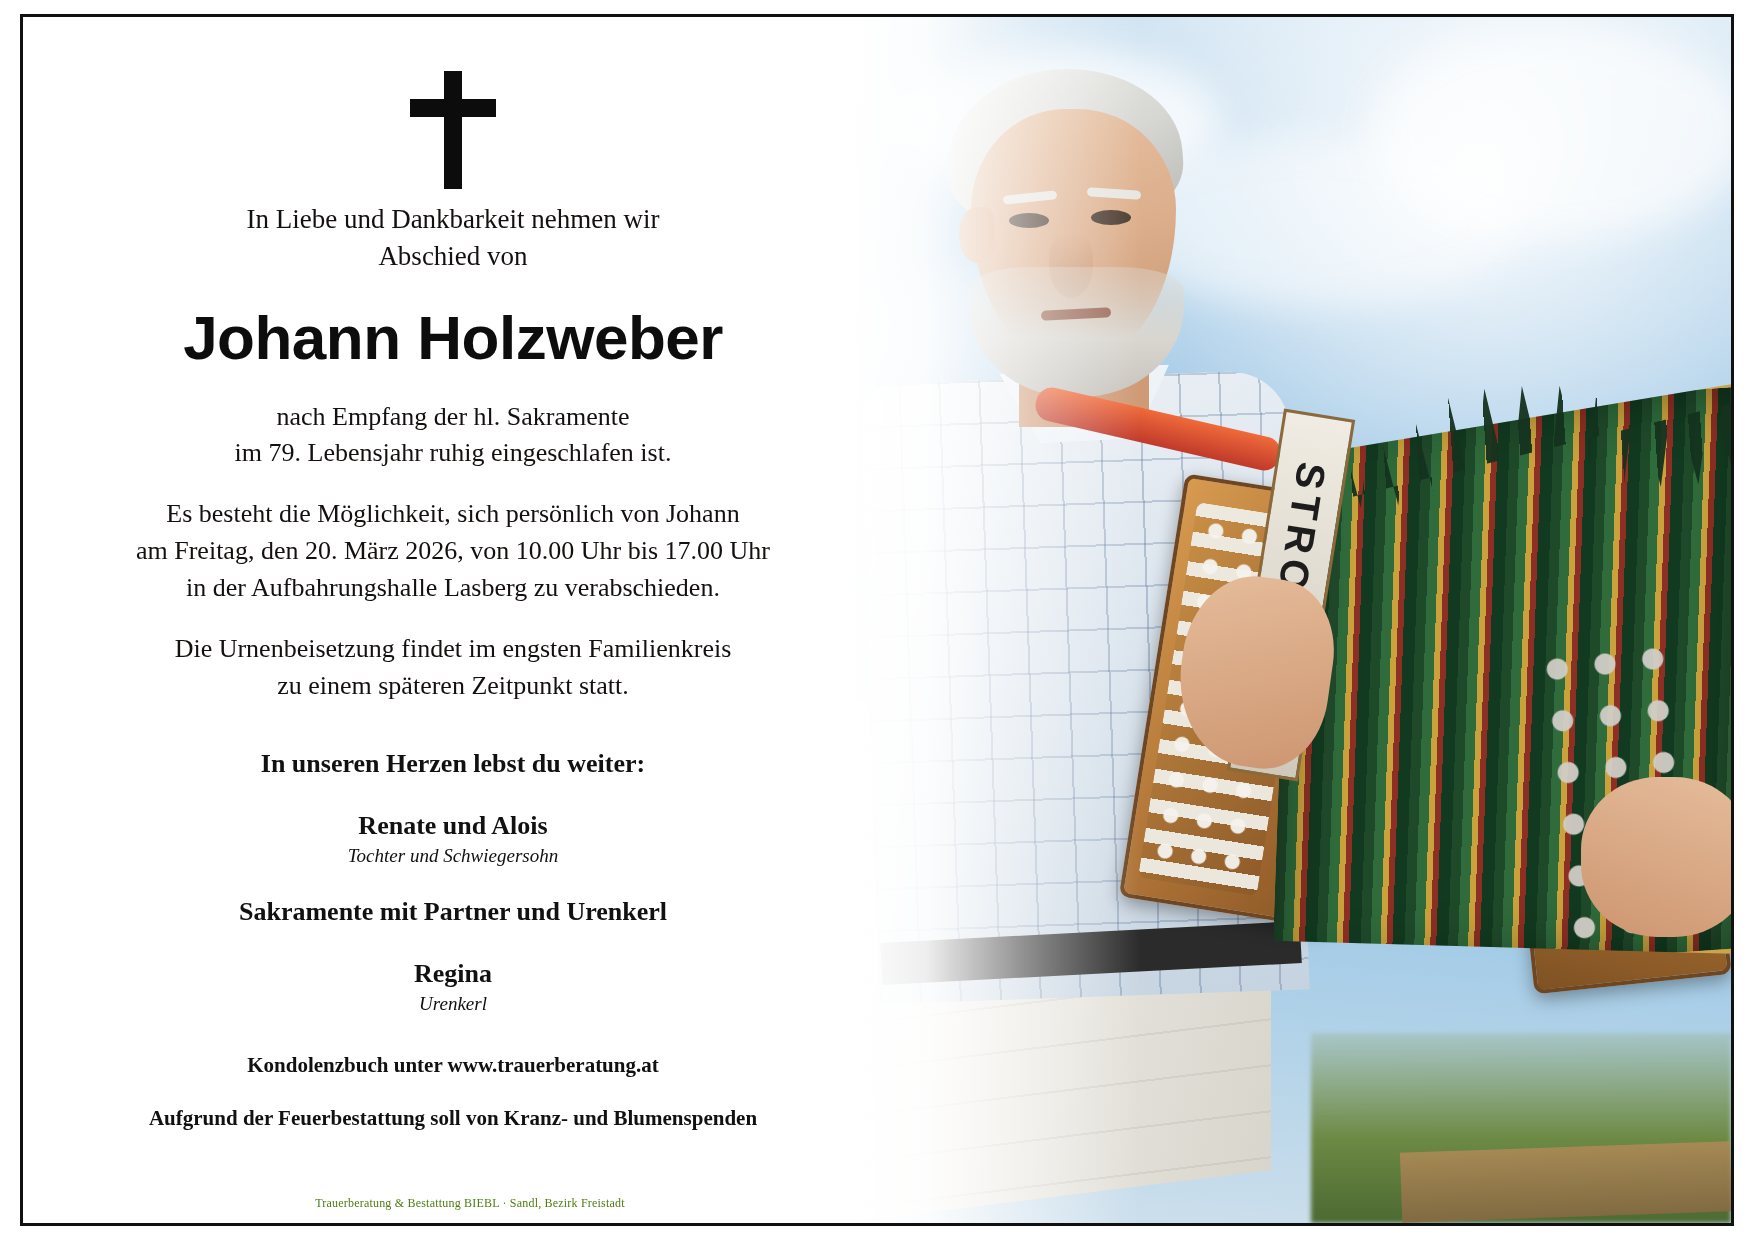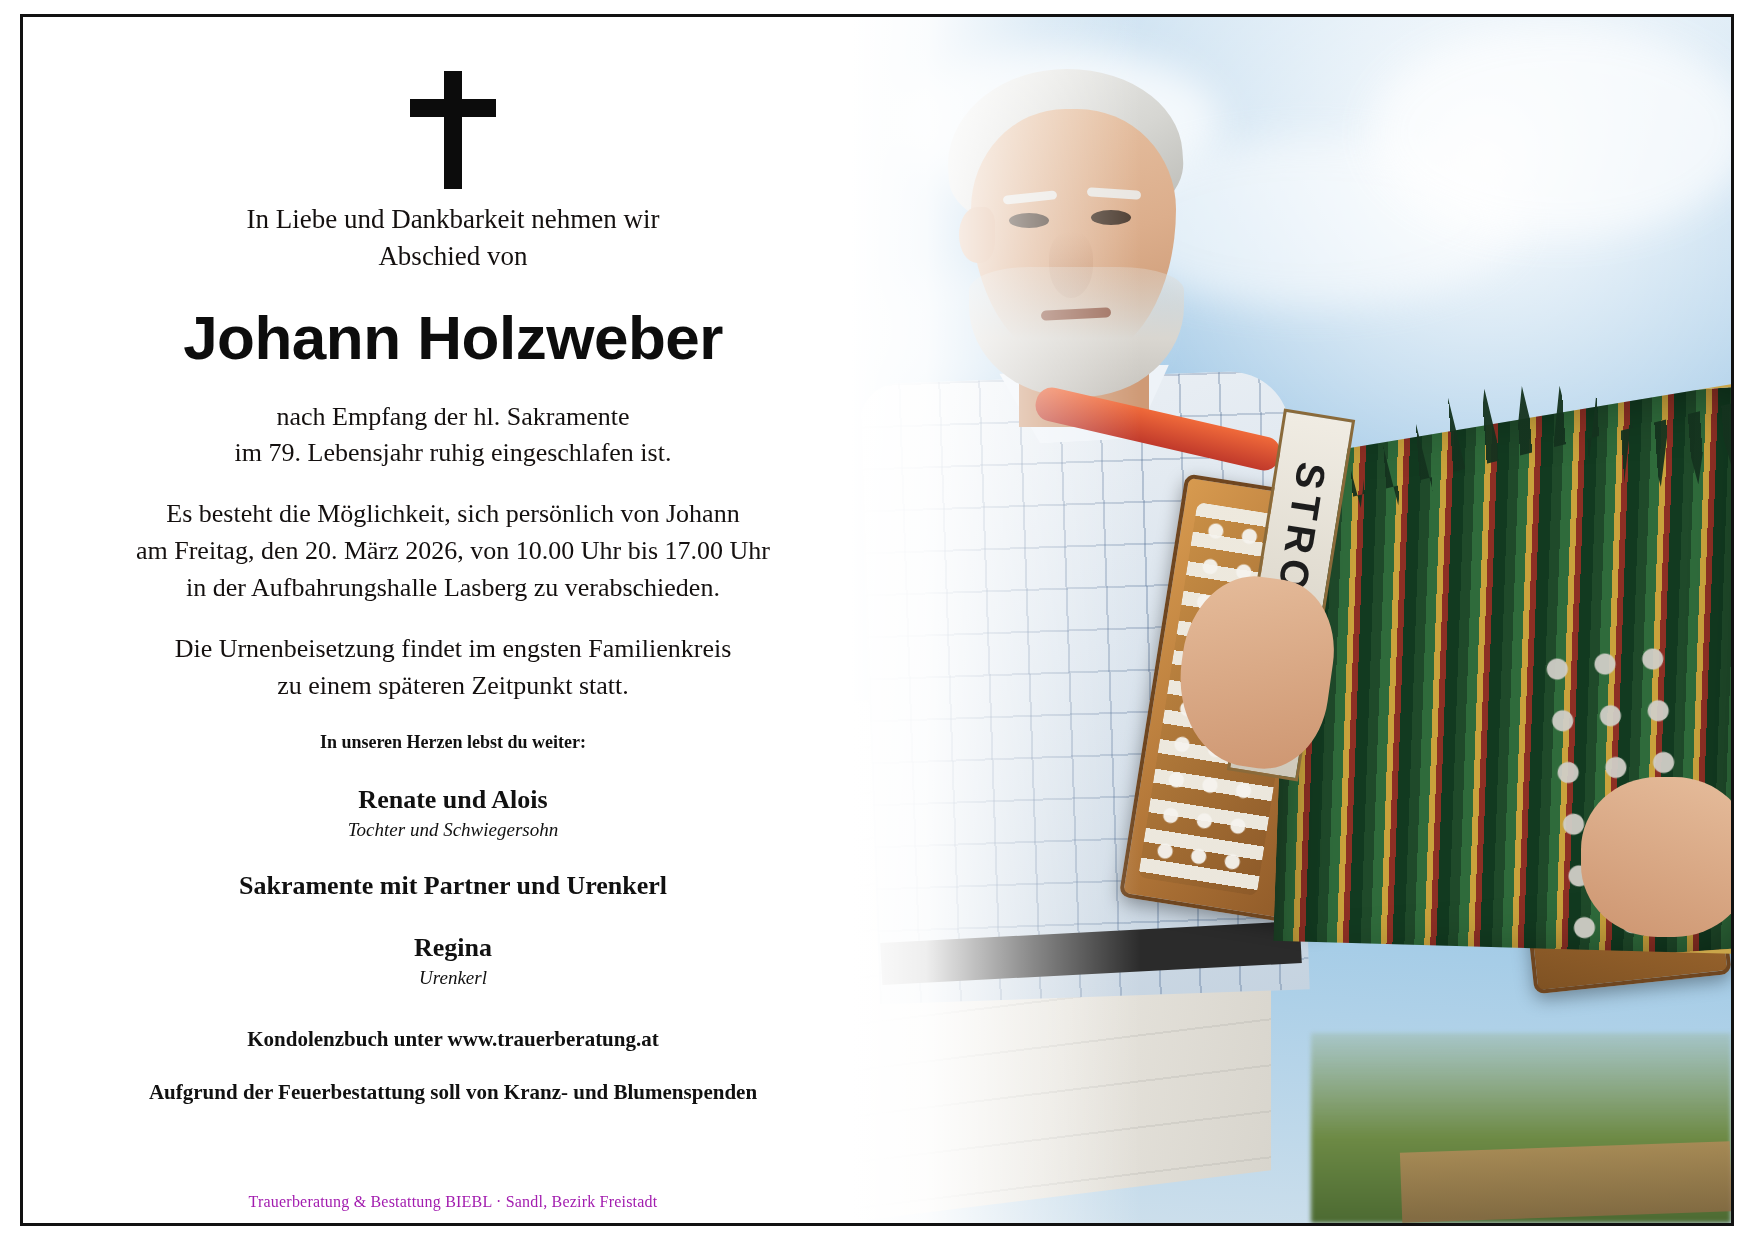--- a/index.html
+++ b/index.html
@@ -308,22 +308,22 @@
     font-size: 26px;
     line-height: 1.42;
     margin-top: 26px;
     color: #14100f;
   }
   .para.tight { margin-top: 24px; }
 
   .heart-line {
     font-family: "Liberation Serif", serif;
     font-weight: bold;
-    font-size: 18px;
-    margin-top: 27px;
+    font-size: 26px;
+    margin-top: 44px;
   }
 
   .fam-name {
     font-weight: bold;
     font-size: 26px;
     margin-top: 32px;
   }
   .fam-rel {
     font-style: italic;
     font-size: 19px;
@@ -349,24 +349,25 @@
     line-height: 1.4;
     margin-top: 26px;
   }
 
   .footer {
     position: absolute;
     left: 0;
     bottom: 12px;
     width: 860px;
     text-align: center;
-    font-size: 16px;
+    font-size: 12px;
     letter-spacing: 0.2px;
     z-index: 11;
-    color: #a21caf;
+    color: #4d7c0f;
+    padding-left: 17px;
   }
   .footer-rule {
     position: absolute;
     left: 40px;
     right: 40px;
     bottom: 46px;
     height: 1px;
     background: #2a2a2a;
     opacity: 0;
   }

